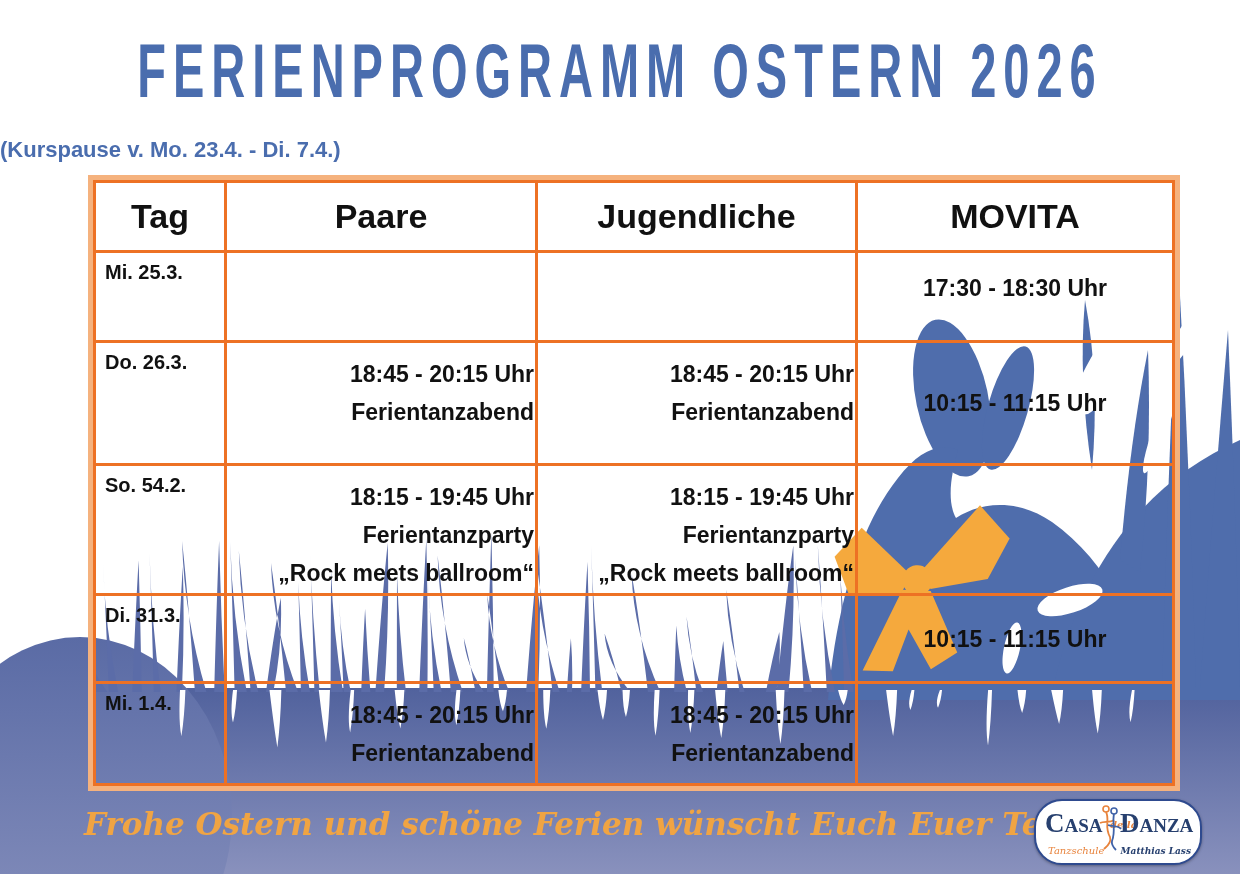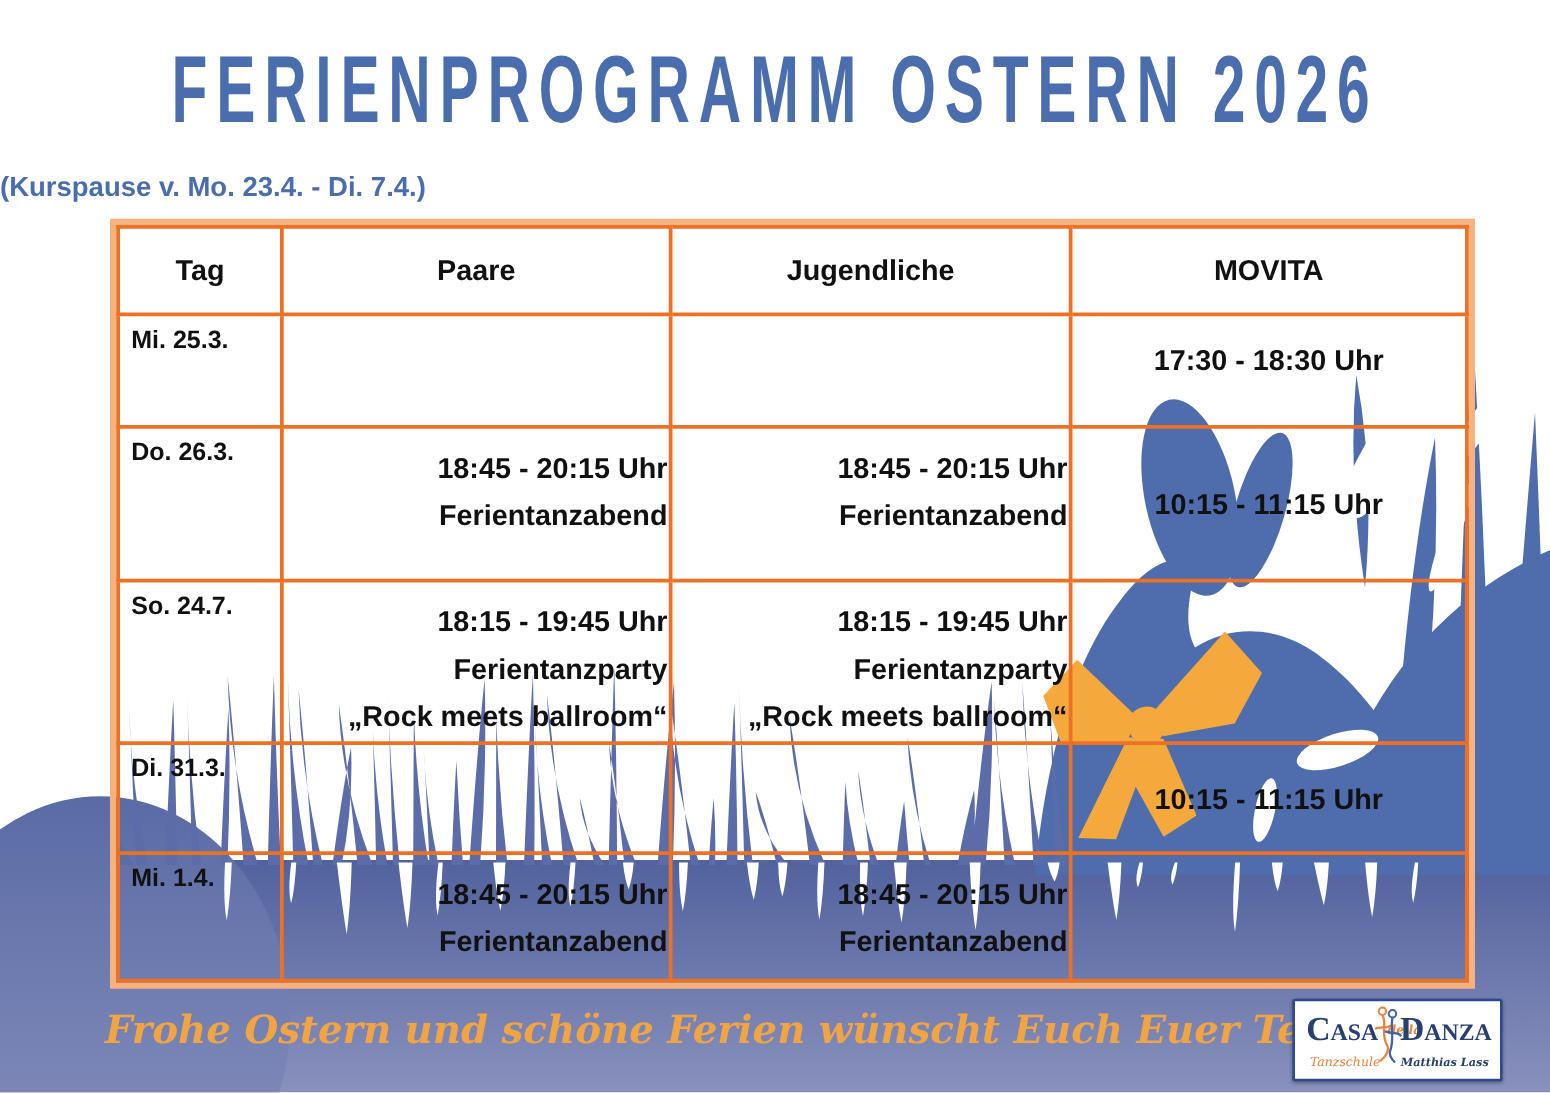--- a/index.html
+++ b/index.html
@@ -28,37 +28,37 @@
     position:absolute;left:88px;top:175px;
     border:5px solid var(--outer_border);
   }
   table.sched{border-collapse:collapse;table-layout:fixed;width:1059px;}
   table.sched th, table.sched td{
     border:3px solid var(--grid_orange);
     background:transparent;color:#111;
     overflow:hidden;
   }
   table.sched thead tr{height:70px;}
-  table.sched th{font-size:23px;font-weight:bold;text-align:center;vertical-align:middle;}
+  table.sched th{font-size:34px;font-weight:bold;text-align:center;vertical-align:middle;}
   td.day{vertical-align:top;text-align:left;padding:8px 0 0 9px;font-size:20px;font-weight:bold;white-space:nowrap;margin-left:28px;}
   td.slot{vertical-align:top;text-align:right;padding-top:12px;}
   td.slot .line{font-size:23px;font-weight:bold;line-height:38px;white-space:nowrap;}
   td.movita{vertical-align:middle;text-align:center;}
   td.movita .line{font-size:23px;font-weight:bold;line-height:38px;white-space:nowrap;}
   td.movita.vtop{vertical-align:top;padding-top:16px;}
 
   
   .footer-msg{
     position:absolute;left:84px;top:806px;width:940px;text-align:center;
     font-family:"DejaVu Serif",serif;font-style:italic;font-weight:bold;
     font-size:31px;color:var(--footer_text);white-space:nowrap;
   }
   .logo{
     position:absolute;left:1034px;top:799px;width:164px;height:62px;
-    background:#ffffff;border-radius:2px;border:2px solid #2e4a8f;
+    background:#ffffff;border-radius:28px;border:2px solid #2e4a8f;
     box-shadow:0 1px 3px rgba(0,0,0,.35);
   }
   .logo .casa,.logo .danza{
     position:absolute;top:9px;font-family:"Liberation Serif",serif;
     font-weight:bold;font-variant:small-caps;font-size:27px;color:var(--logo_navy);
     letter-spacing:0px;line-height:1;
   }
   .logo .casa{left:9px;}
   .logo .danza{left:84px;}
   .logo .dela{
@@ -161,21 +161,21 @@
             </td>
             <td class="slot">
               <div class="line">18:45 - 20:15 Uhr</div>
               <div class="line">Ferientanzabend</div>
             </td>
             <td class="movita">
               <div class="line">10:15 - 11:15 Uhr</div>
             </td>
           </tr>
           <tr style="height: 130px;">
-            <td class="day">So. 24.7.</td>
+            <td class="day">So. 54.2.</td>
             <td class="slot">
               <div class="line">18:15 - 19:45 Uhr</div>
               <div class="line">Ferientanzparty</div>
               <div class="line">„Rock meets ballroom“</div>
             </td>
             <td class="slot">
               <div class="line">18:15 - 19:45 Uhr</div>
               <div class="line">Ferientanzparty</div>
               <div class="line">„Rock meets ballroom“</div>
             </td>

